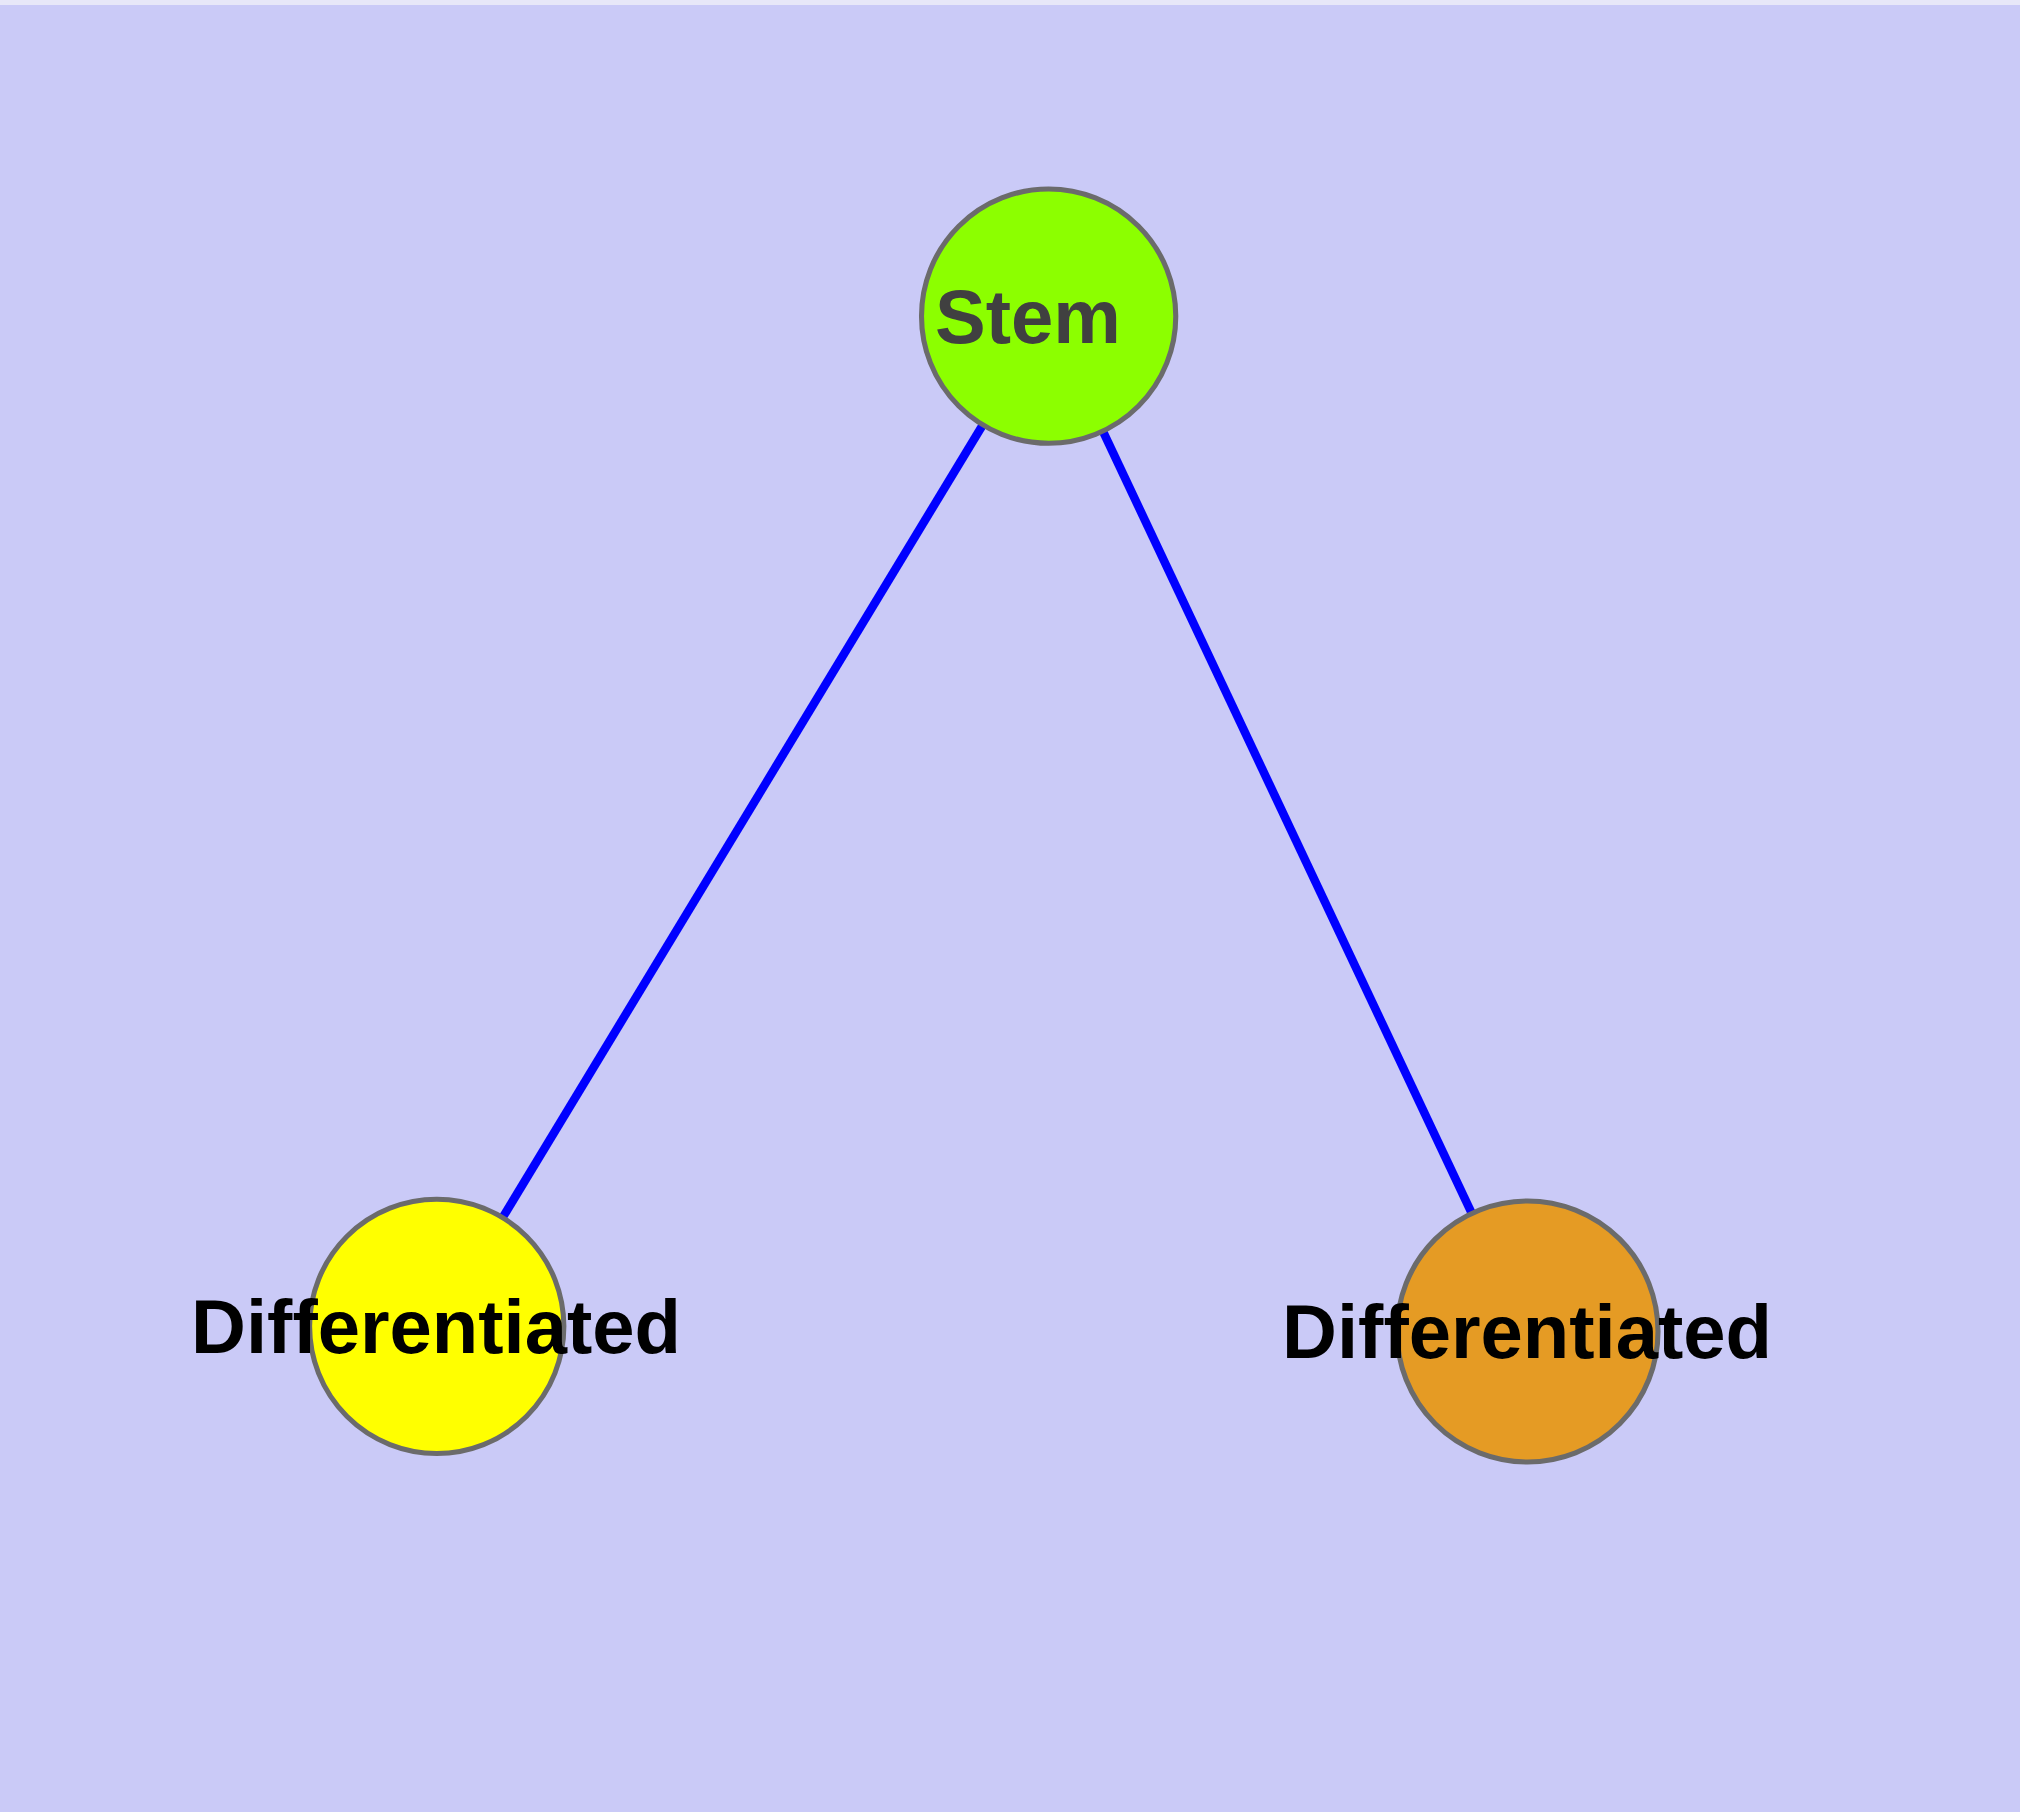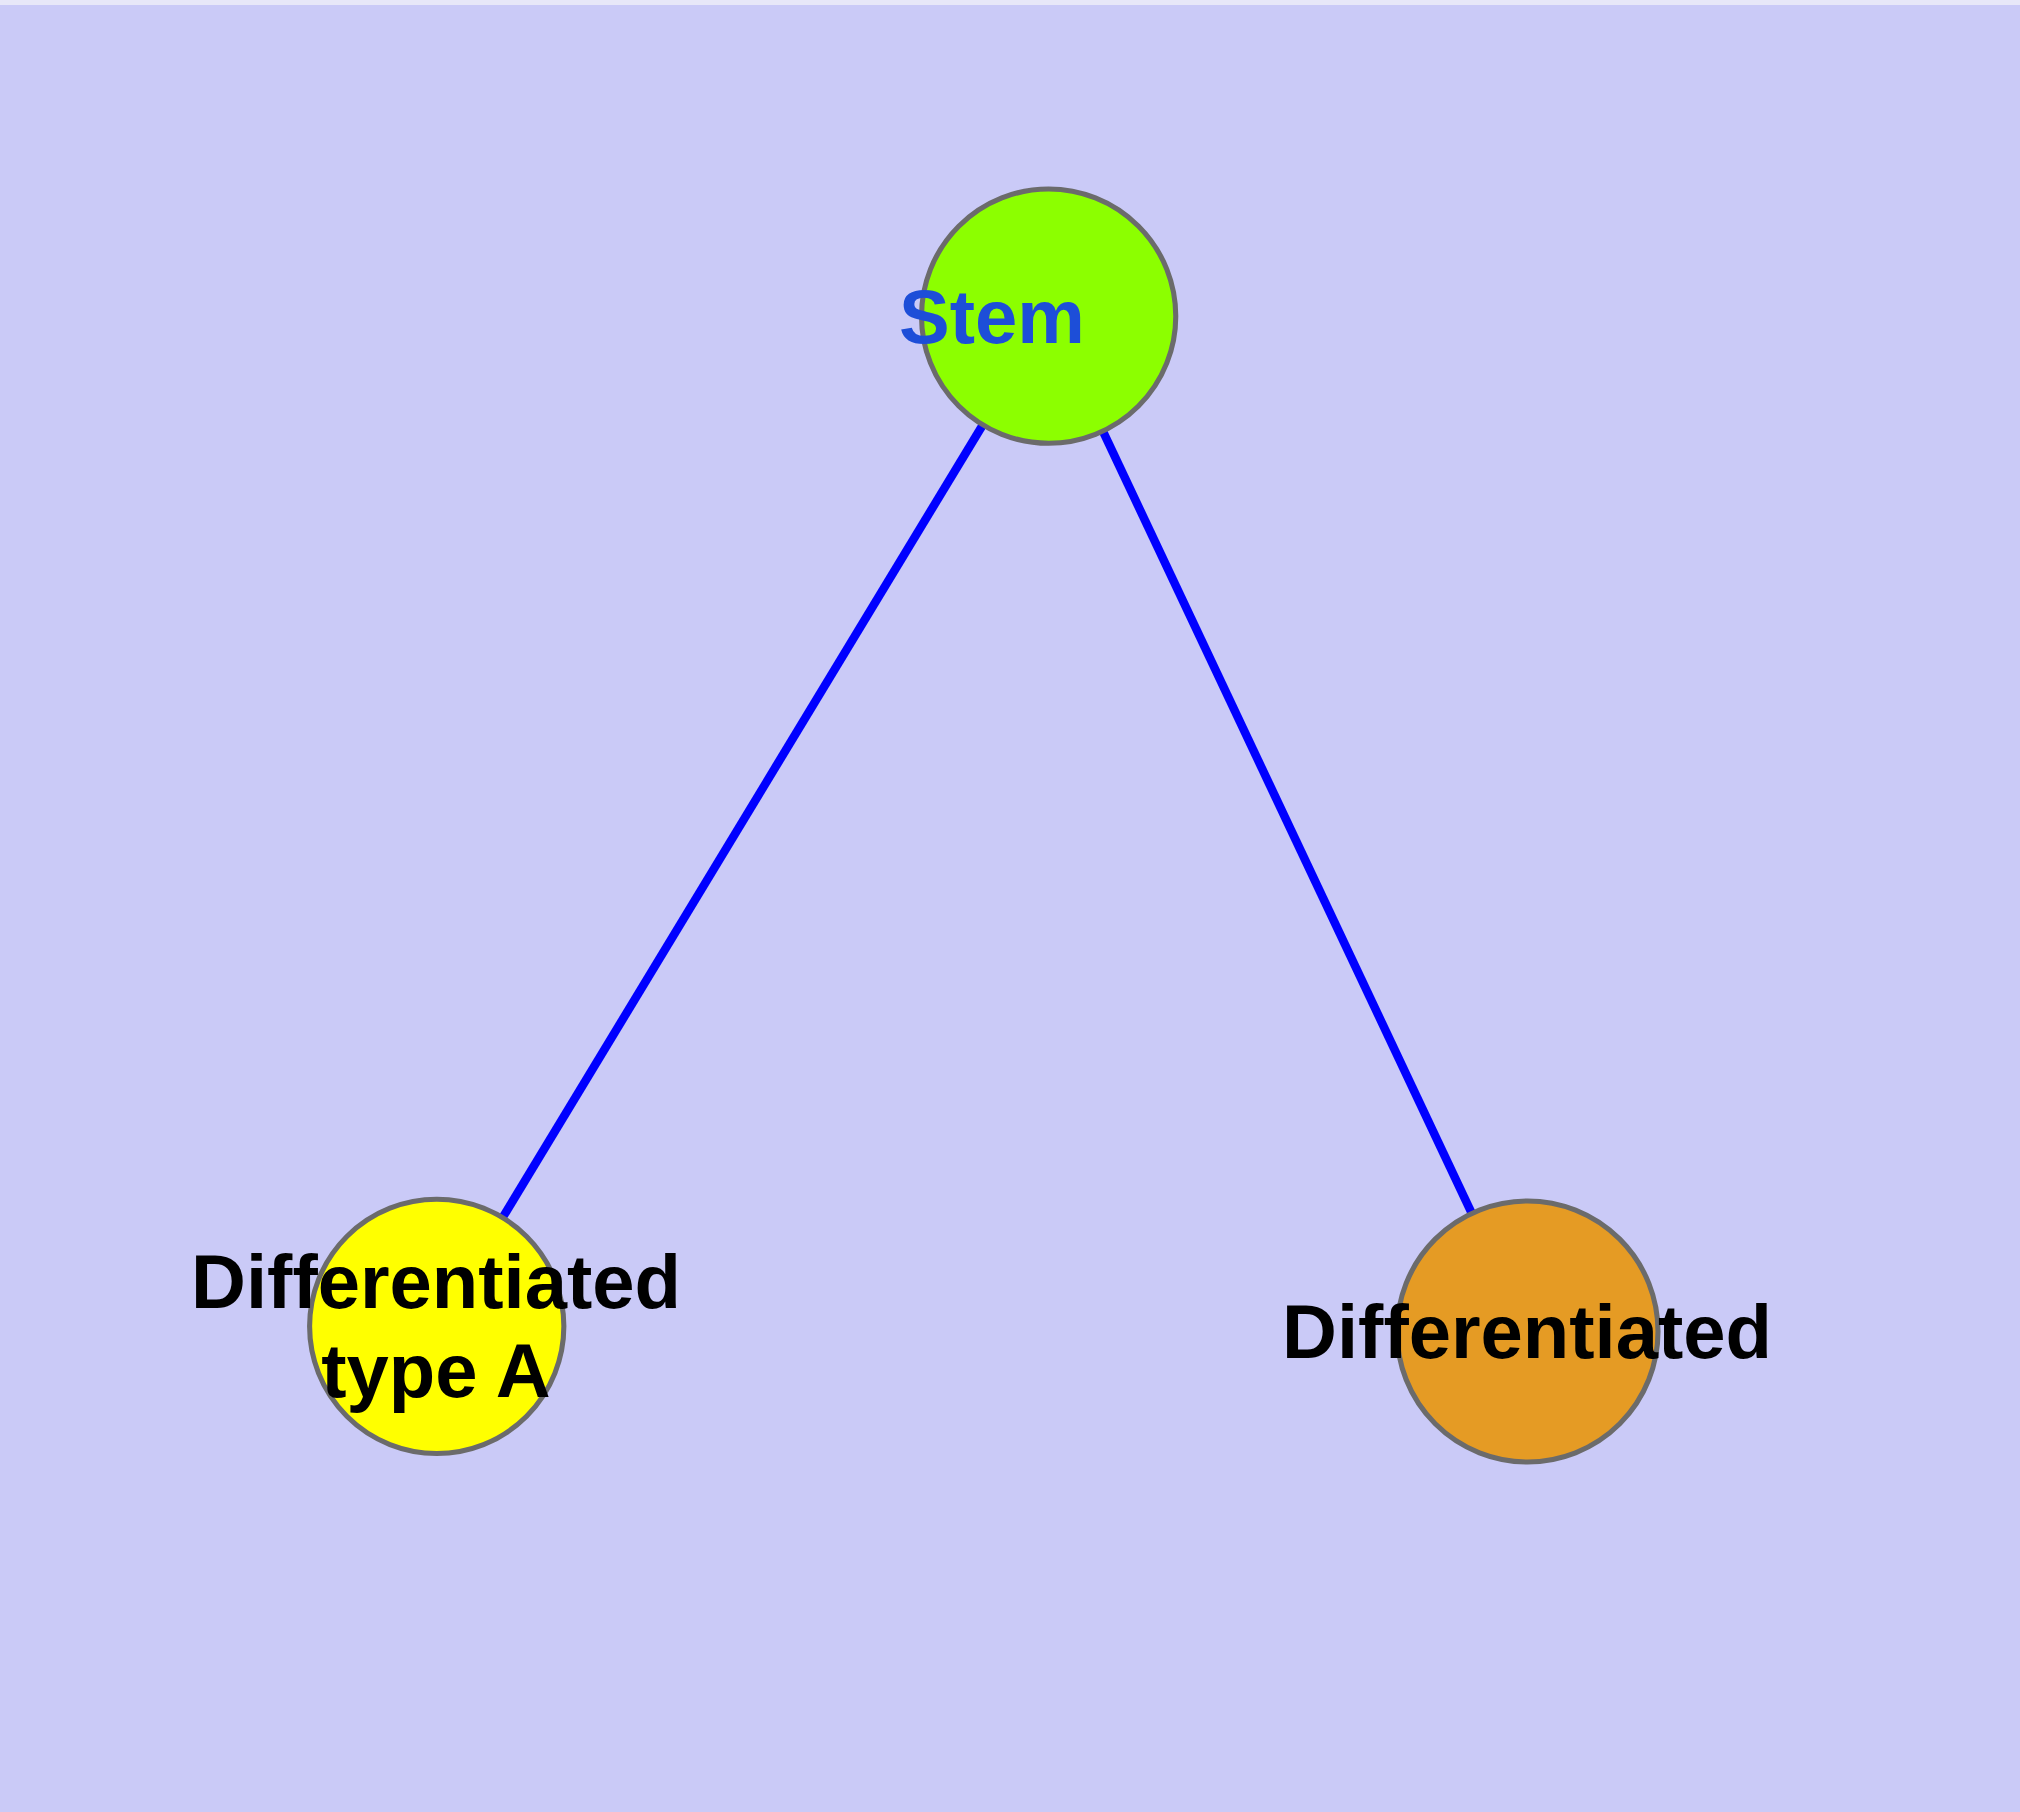--- a/index.html
+++ b/index.html
@@ -54,26 +54,25 @@
 
   <svg id="graph-svg" width="2021" height="1812" viewBox="0 0 2384 2138">
     <line id="edge-0" class="edge-line" x1="1237" y1="373" x2="515" y2="1565" stroke="#0000FF" stroke-width="10"></line>
     <line id="edge-1" class="edge-line" x1="1237" y1="373" x2="1802" y2="1571" stroke="#0000FF" stroke-width="10"></line>
 
     <circle id="node-0" class="node-circle" fill="#8CFF00" cx="1237" cy="373" r="150" stroke="#6B6B6B"></circle>
     <circle id="node-1" class="node-circle" fill="#FFFF00" cx="515" cy="1565" r="150" stroke="#6B6B6B"></circle>
     <circle id="node-2" class="node-circle" fill="#E59B24" cx="1802" cy="1571" r="154" stroke="#6B6B6B"></circle>
   </svg>
 
-  <div id="label-0" class="node-label" style="left: 992px; top: 316px; color: #1d4ed8;">
+  <div id="label-0" class="node-label" style="left: 1028px; top: 316px; color: #404040;">
     <span>Stem</span>
   </div>
 
   <div id="label-1" class="node-label" style="left: 436px; top: 1326px; color: rgb(0, 0, 0);">
     <span>Differentiated</span><br>
-    <span>type A</span>
   </div>
 
   <div id="label-2" class="node-label" style="left: 1527px; top: 1331px; color: rgb(0, 0, 0);">
     <span>Differentiated</span><br>
   </div>
 </div>
 
 
 </body></html>

